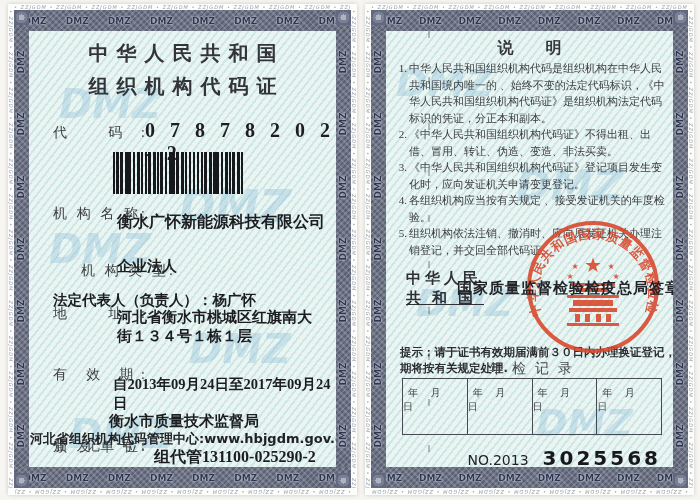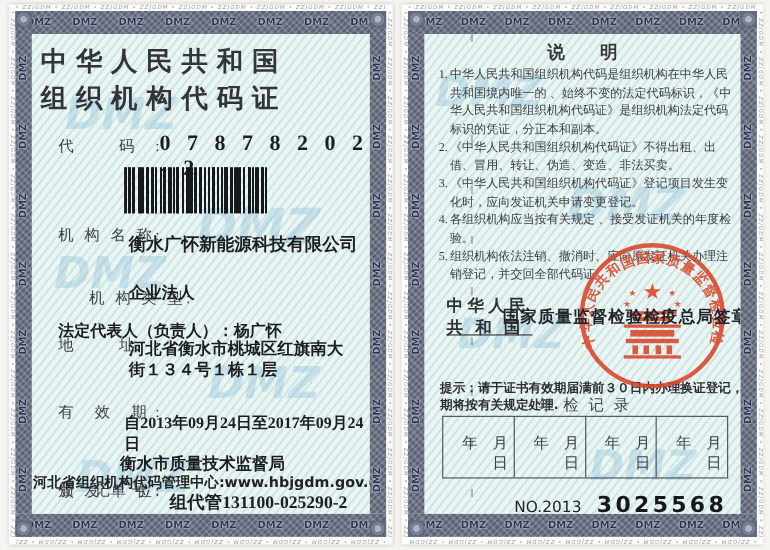--- a/index.html
+++ b/index.html
@@ -50,22 +50,22 @@
   
   .inner { position:absolute; left:21px; right:21px; top:27px; bottom:28px;
     background:
       repeating-linear-gradient(128deg, rgba(255,255,255,.45) 0 4px, rgba(176,214,206,.25) 4px 6px),
       #daedea;
     overflow:hidden; }
   .wm { position:absolute; font-family:"DejaVu Sans",sans-serif; font-style:italic;
         font-weight:bold; color:rgba(126,182,214,.33); pointer-events:none; }
 
   
-  .title { position:absolute; left:0; right:0; font-weight:bold;
-           font-size:24px; letter-spacing:8px; color:#33343a; text-indent:8px; }
+  .title { position:absolute; left:0; right:0; text-align:center; font-weight:bold;
+           font-size:20px; letter-spacing:8px; color:#33343a; text-indent:8px; }
   .t1 { top:9px; } .t2 { top:42px; }
   .lbl { position:absolute; display:inline-block; width:92px; font-size:14px;
          color:#3c3e42; text-align:justify; text-align-last:justify;font-family:Liberation Serif, serif; }
   .val { position:absolute; font-family:Liberation Serif, serif;
          font-weight:bold; color:#1c1d20; }
   .code-val { font-family:"Liberation Serif",serif; font-size:20px; letter-spacing:5px; }
   .barcode { position:absolute; left:84px; top:121px; width:130px; height:42px;
     background-image:
       repeating-linear-gradient(90deg,#17181c 0 2px,transparent 2px 4px),
       repeating-linear-gradient(90deg,#17181c 0 1px,transparent 1px 7px),
@@ -95,22 +95,22 @@
           opacity:.88; }
   .tip { position:absolute; font-size:11.5px; font-weight:bold; color:#2c2d33;
          white-space:nowrap; font-family:"DejaVu Sans",sans-serif; }
   .tip1 { left:14px; top:314px; } .tip2 { left:14px; top:330px; }
   .annual-title { position:absolute; left:103px; top:329px; font-size:14px;
          color:#45474d; letter-spacing:9px; }
   .annual-table { position:absolute; left:16px; top:347px; width:260px; height:57px;
          display:flex; border:1px solid #474a52; }
   .a-cell { flex:1; border-right:1px solid #474a52; position:relative; }
   .a-cell:last-child { border-right:none; }
-  .a-cell .ymd { position:absolute; bottom:4px; left:0; right:0; text-align:right;
-         font-size:14px; color:#3b3d44; letter-spacing:5px; text-indent:5px; }
+  .a-cell .ymd { position:absolute; bottom:20px; left:0; right:0; text-align:left;
+         font-size:10px; color:#3b3d44; letter-spacing:5px; text-indent:5px; }
   .serial { position:absolute; left:0; right:12px; top:415px; text-align:right;
             white-space:nowrap; }
   .serial .no { font-size:14px; color:#212228; font-family:"DejaVu Sans",sans-serif;margin-left:20px; }
   .serial .num { font-size:20px; font-weight:bold; color:#17181c; letter-spacing:3px;
             font-family:"DejaVu Sans",sans-serif; margin-left:10px; }
 </style>
 </head>
 <body>
 
 <div class="scene">

